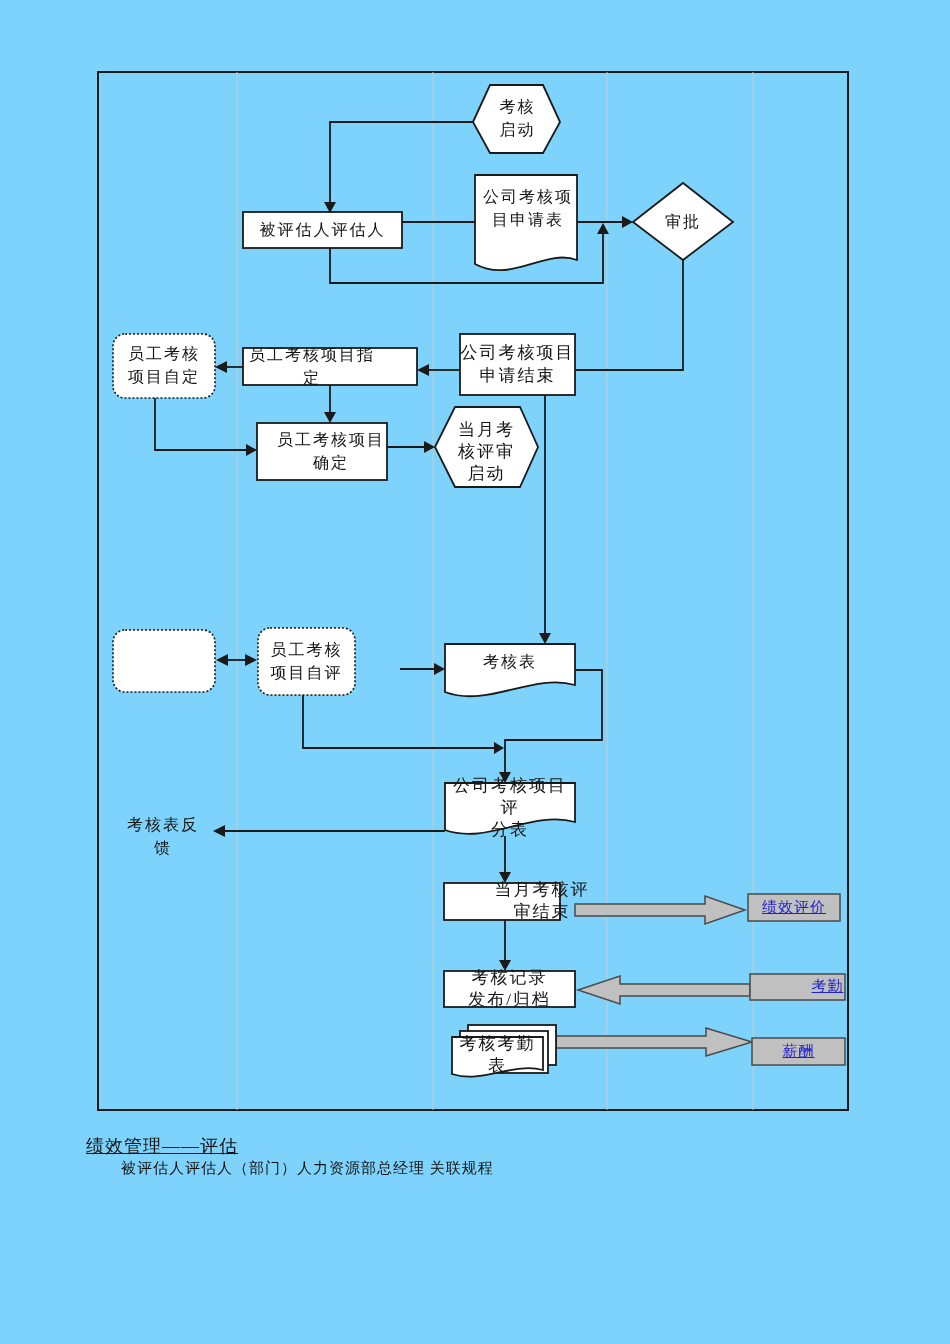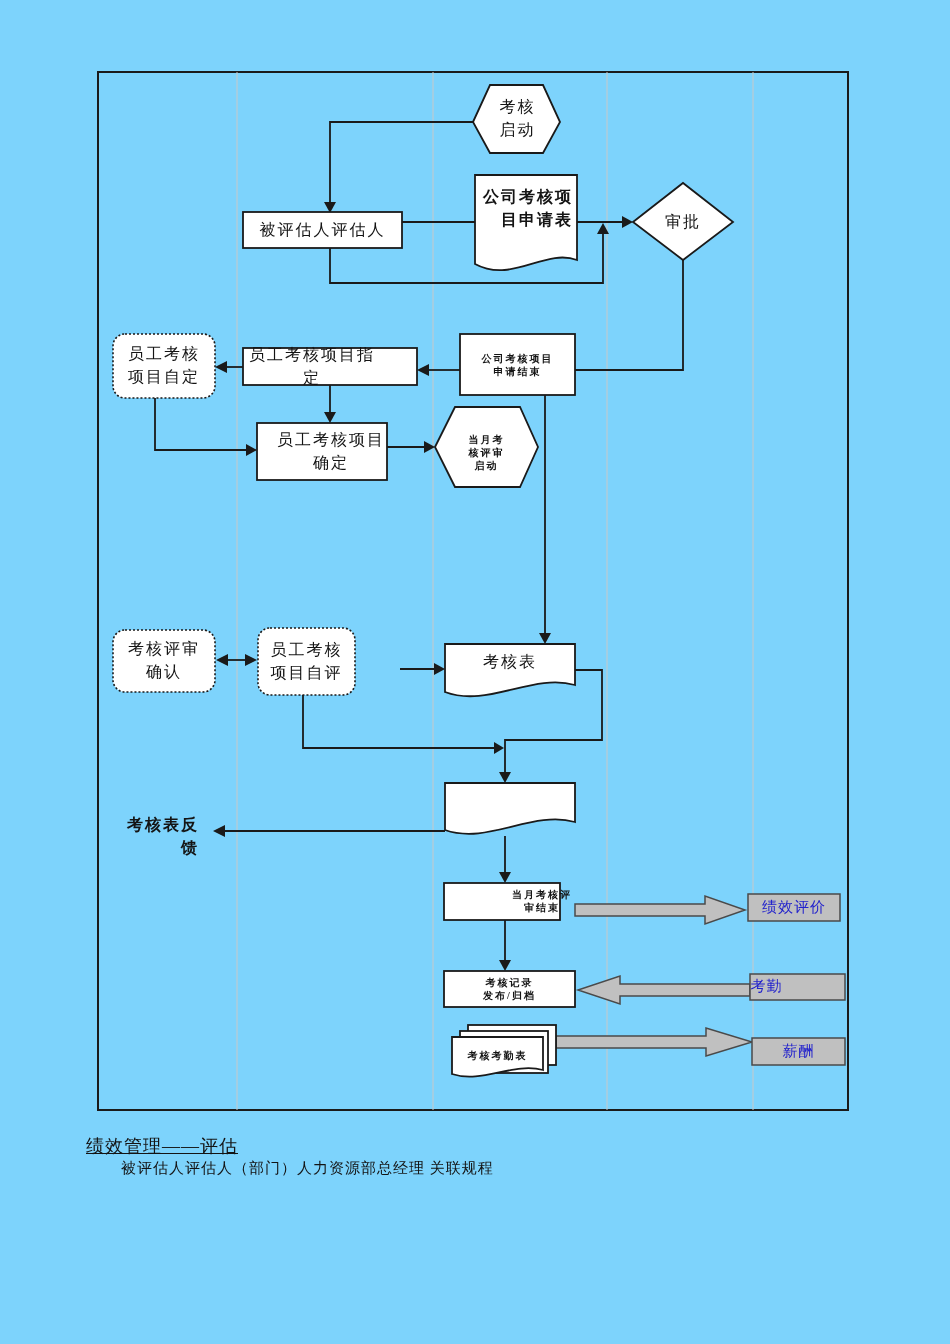--- a/index.html
+++ b/index.html
@@ -10,23 +10,23 @@
   .lane{stroke:#c9c9c9;stroke-width:1;}
   .shape{fill:#ffffff;stroke:#1a1a1a;stroke-width:1.8;}
   .dotted{stroke-dasharray:2 2;stroke-width:1.6;}
   .conn{stroke:#1a1a1a;stroke-width:1.8;fill:none;}
   .ah{fill:#1a1a1a;stroke:none;}
   .block-arrow{fill:#c0c0c0;stroke:#4a4a4a;stroke-width:1.5;}
   .btn{fill:#c0c0c0;stroke:#4a4a4a;stroke-width:1.5;}
   .lbl{position:absolute;display:flex;align-items:center;justify-content:center;
        text-align:center;white-space:pre-line;font-size:16px;line-height:1.42;
        letter-spacing:2px;color:#141414;}
-  .sm{font-size:10px;line-height:1.3;font-weight:bold;}
-  .left{justify-content:flex-start;text-align:right;font-weight:bold;}
-  .link{color:#2222cc;font-size:15px;letter-spacing:1px;cursor:pointer;border-radius:6px;}
+  .sm{font-size:17px;line-height:1.3;}
+  .left{justify-content:flex-start;text-align:center;}
+  .link{color:#2222cc;text-decoration:underline;font-size:15px;letter-spacing:1px;cursor:pointer;border-radius:6px;}
   .footer-title{position:absolute;left:86px;top:1134px;font-size:18px;letter-spacing:1px;
        text-decoration:underline;color:#141414;}
   .footer-sub{position:absolute;left:121px;top:1159px;font-size:15px;letter-spacing:1px;color:#141414;}
 </style>
 </head>
 <body>
 
 <div id="page">
 
 <svg width="950" height="1344" viewBox="0 0 950 1344">
@@ -127,32 +127,32 @@
 <div class="lbl" style="left:113px;top:334px;width:102px;height:64px;">员工考核
 项目自定</div>
 <div class="lbl" style="left:243px;top:348px;width:138px;height:37px;">员工考核项目指定</div>
 <div class="lbl sm" style="left:460px;top:334px;width:115px;height:61px;">公司考核项目
 申请结束</div>
 <div class="lbl" style="left:257px;top:423px;width:148px;height:57px;">员工考核项目
 确定</div>
 <div class="lbl sm" style="left:433px;top:408px;width:107px;height:88px;">当月考
 核评审
 启动</div>
-<div class="lbl" style="left:113px;top:630px;width:102px;height:62px;">考核评审
-确认</div>
 <div class="lbl" style="left:258px;top:628px;width:97px;height:67px;">员工考核
 项目自评</div>
 <div class="lbl" style="left:445px;top:646px;width:130px;height:32px;">考核表</div>
+<div class="lbl sm" style="left:445px;top:786px;width:130px;height:44px;">公司考核项目评
+分表</div>
 <div class="lbl left" style="left:127px;top:814px;width:94px;height:46px;">考核表反
 馈</div>
 <div class="lbl sm" style="left:444px;top:881px;width:116px;height:40px;padding-left:40px;">当月考核评
 审结束</div>
 <div class="lbl link" style="left:748px;top:894px;width:92px;height:27px;">绩效评价</div>
 <div class="lbl sm" style="left:444px;top:969px;width:131px;height:40px;">考核记录
 发布/归档</div>
-<div class="lbl link" style="left:719px;top:974px;width:95px;height:26px;">考勤</div>
+<div class="lbl link" style="left:780px;top:974px;width:95px;height:26px;">考勤</div>
 <div class="lbl sm" style="left:452px;top:1040px;width:91px;height:30px;">考核考勤表</div>
 <div class="lbl link" style="left:752px;top:1038px;width:93px;height:27px;">薪酬</div>
 
 <div class="footer-title">绩效管理——评估</div>
 <div class="footer-sub">被评估人评估人（部门）人力资源部总经理 关联规程</div>
 
 </div>
 
 </body></html>

